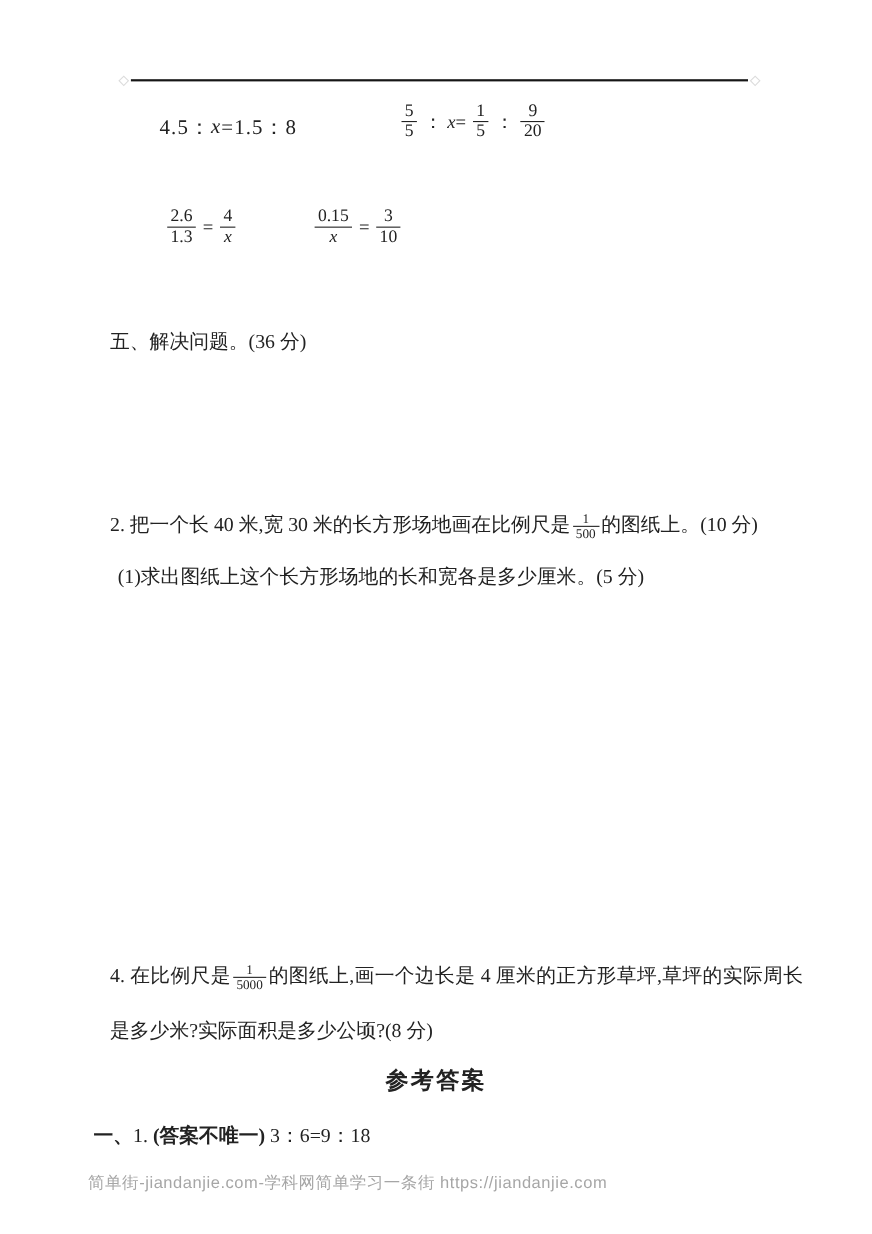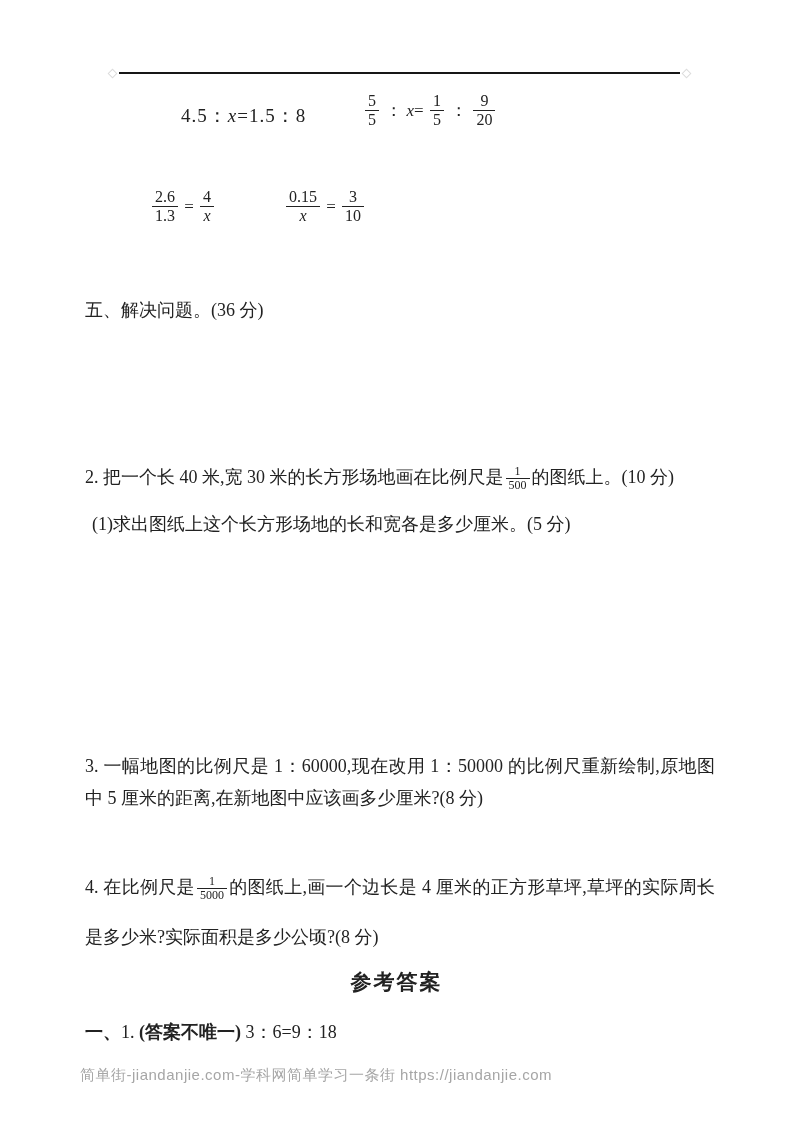--- a/index.html
+++ b/index.html
@@ -14,35 +14,35 @@
   
   .top-rule { left:119px; top:72px; width:561px; border-top:2px solid #161616; }
   .end-mark { position:absolute; width:7px; height:7px; top:-4px;
               background:#ffffff; border:1px solid #dcdcdc; transform:rotate(45deg); }
   .end-mark.left  { left:-10px; }
   .end-mark.right { right:-10px; }
 
   
   .eq { white-space:nowrap; }
   .eq > span, .eq > i { display:inline-block; vertical-align:middle; }
-  .eq1 { left:145px; top:103px; font-size:19px; letter-spacing:1px;margin-left:36px; }
+  .eq1 { left:145px; top:103px; font-size:19px; letter-spacing:1px; }
   .eq2 { left:363px; top:92px;  font-size:17px; }
   .eq3 { left:150px; top:188px; font-size:17px; }
   .eq4 { left:284px; top:188px; font-size:17px; }
   .vx { font-style:italic; font-family:"Liberation Serif",serif; }
 
   .frac { display:inline-block; vertical-align:middle; text-align:center;
           line-height:1.15; margin:0 2px; }
   .frac .num { display:block; border-bottom:1.5px solid #222; padding:0 3px; }
   .frac .den { display:block; padding:0 3px; }
   .frac-lg { font-size:16px; }
   .frac-sm { font-size:12px; line-height:1.1; }
 
   
-  .cn { font-size:18px; line-height:32px; text-align:justify; }
+  .cn { font-size:18px; line-height:32px; text-align:justify;margin-left:15px; }
   .heading   { left:85px; top:294px; }
   .q1        { left:85px; top:326px; width:630px; }
   .q2        { left:85px; top:454px; width:640px; line-height:46px; white-space:nowrap; text-align:left; }
   .q2s1      { left:92px; top:508px; }
   .q2s2      { left:85px; top:640px; width:630px; }
   .q3        { left:85px; top:750px; width:630px; }
   .q4        { left:85px; top:862px; width:630px; line-height:50px; }
 
   
   .ans-title { left:0; top:968px; width:793px; text-align:center;
@@ -114,21 +114,20 @@
   <div class="abs cn heading">五、解决问题。(36 分)</div>
 
 
   <div class="abs cn q2">
     <span>2. 把一个长 40 米,宽 30 米的长方形场地画在比例尺是</span><span class="frac frac-sm"><span class="num">1</span><span class="den">500</span></span><span>的图纸上。(10 分)</span>
   </div>
 
   <div class="abs cn q2s1">(1)求出图纸上这个长方形场地的长和宽各是多少厘米。(5 分)</div>
 
 
-  <div class="abs cn q3">3. 一幅地图的比例尺是 1：60000,现在改用 1：50000 的比例尺重新绘制,原地图中 5 厘米的距离,在新地图中应该画多少厘米?(8 分)</div>
 
   <div class="abs cn q4">
     <span>4. 在比例尺是</span><span class="frac frac-sm"><span class="num">1</span><span class="den">5000</span></span><span>的图纸上,画一个边长是 4 厘米的正方形草坪,草坪的实际周长是多少米?实际面积是多少公顷?(8 分)</span>
   </div>
 
   <div class="abs ans-title">参考答案</div>
 
   <div class="abs ans-line">
     <span class="bold-cn">一、</span><span>1. </span><span class="bold-cn">(答案不唯一) </span><span>3：6=9：18</span>
   </div>

